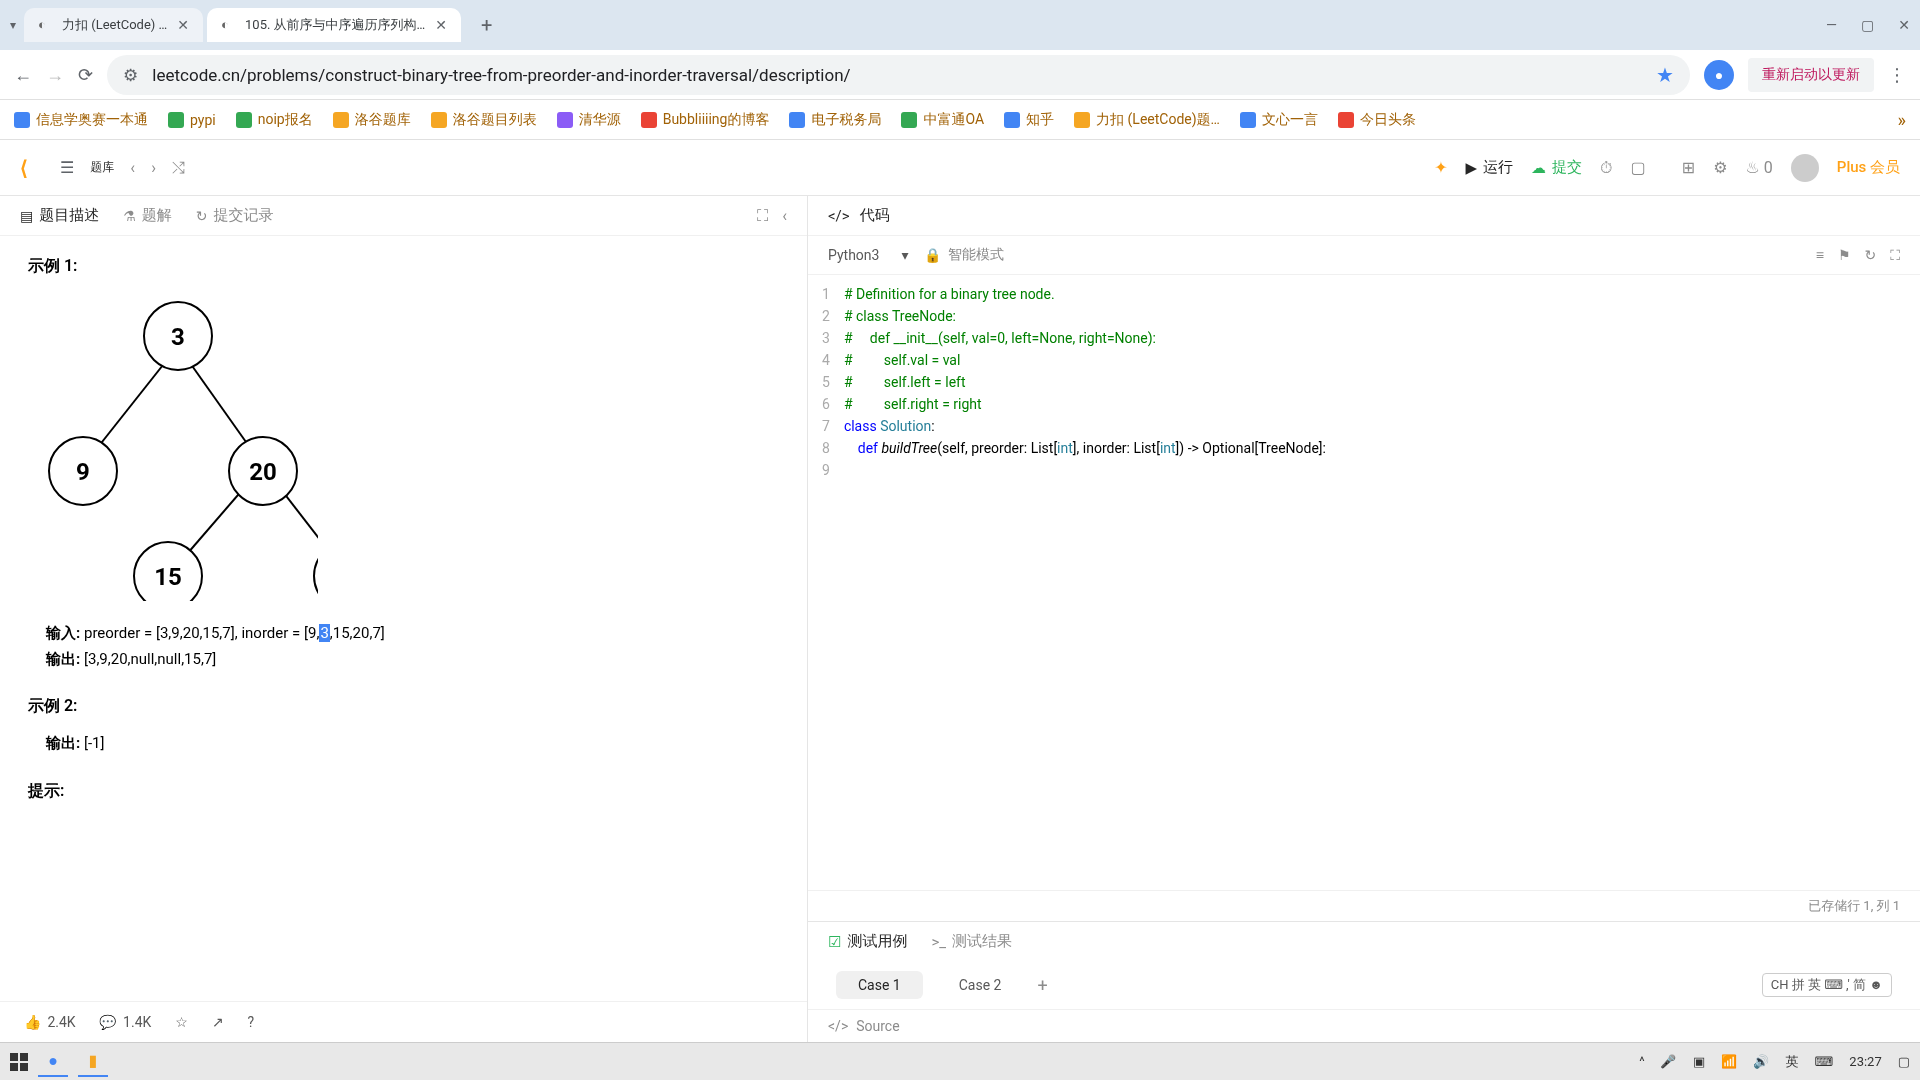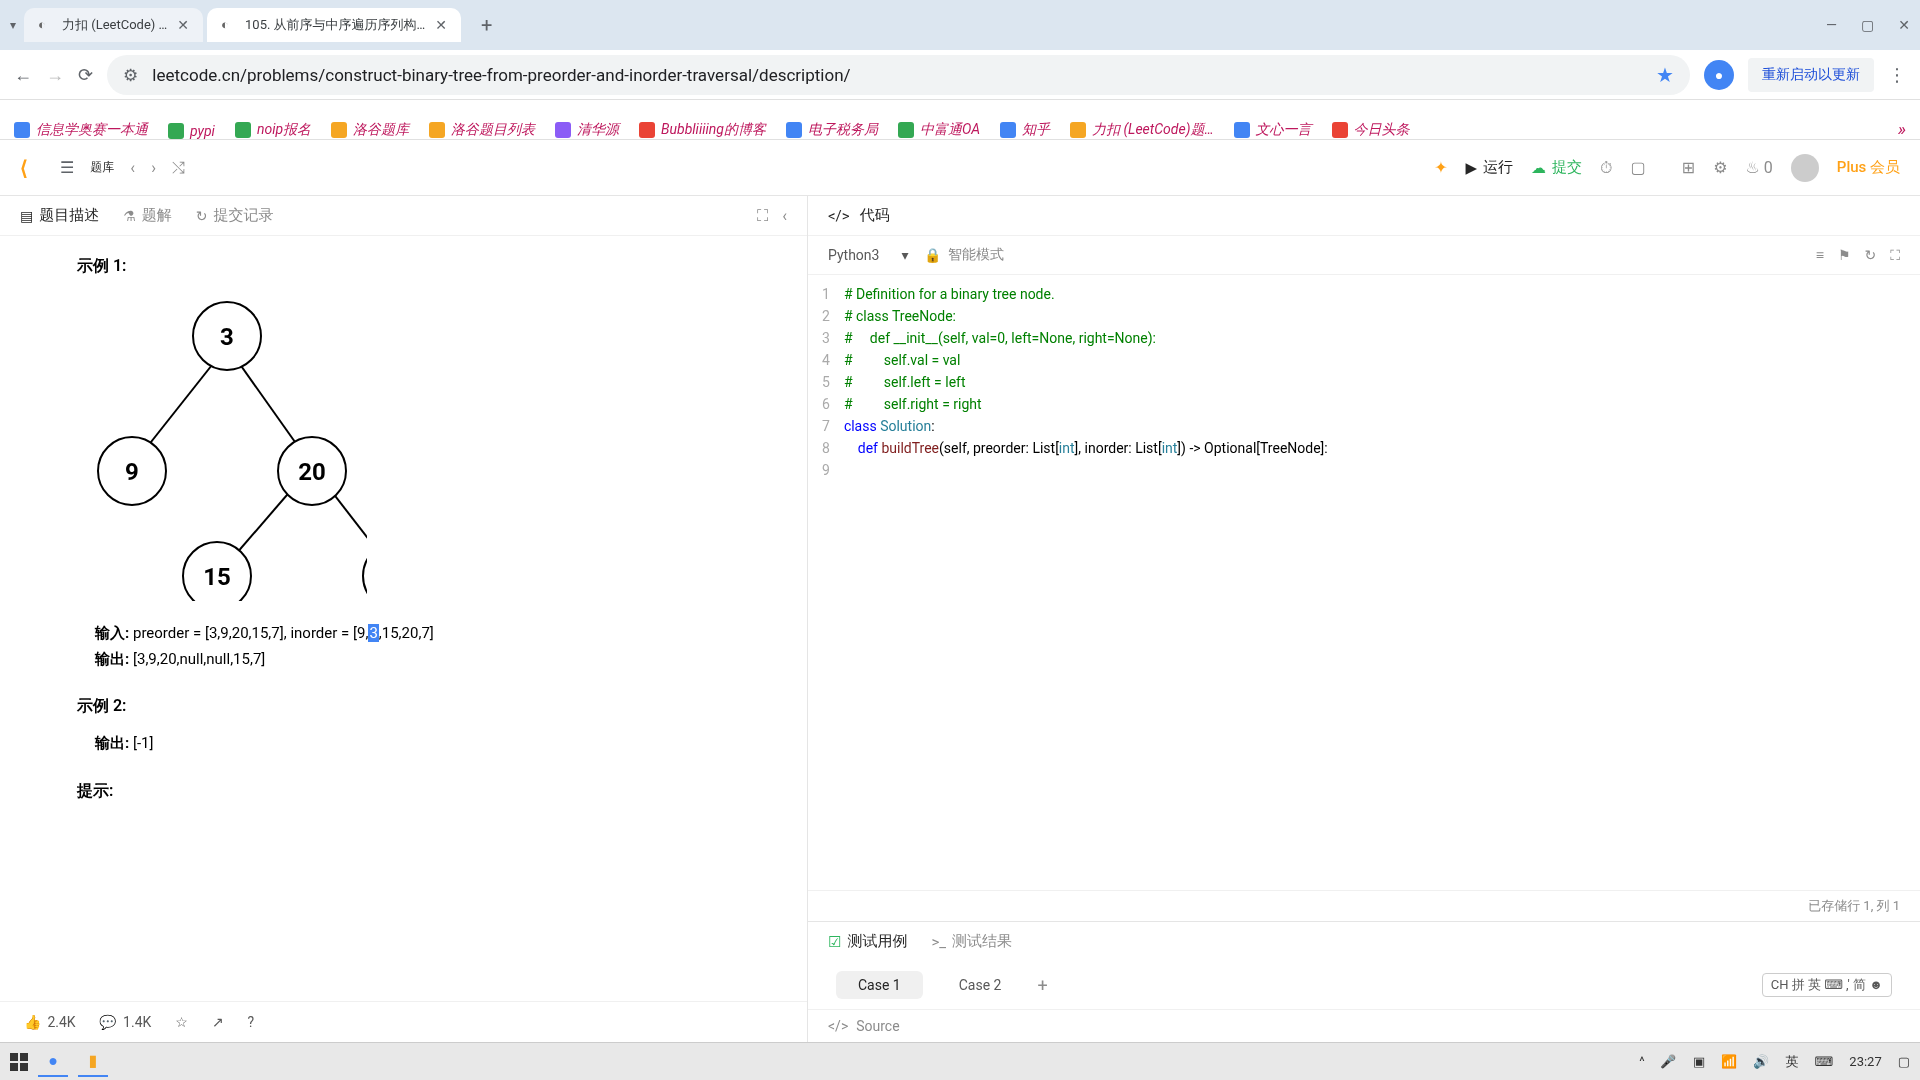--- a/index.html
+++ b/index.html
@@ -18,24 +18,24 @@
     .window-controls span { font-size: 14px; cursor: pointer; }
     
     
     .url-bar-row { background: #fff; height: 50px; display: flex; align-items: center; padding: 0 14px; gap: 14px; border-bottom: 1px solid #e0e0e0; }
     .nav-btn { color: #5f6368; font-size: 18px; cursor: pointer; }
     .nav-btn.disabled { color: #bbb; }
     .url-bar { flex: 1; display: flex; align-items: center; background: #f1f3f4; border-radius: 20px; padding: 8px 16px; font-size: 17px; color: #202124; }
     .url-icon { margin-right: 14px; color: #5f6368; }
     .url-star { margin-left: 10px; color: #4285f4; font-size: 20px; }
     .profile-icon { width: 30px; height: 30px; border-radius: 50%; background: #4285f4; color: #fff; display: flex; align-items: center; justify-content: center; font-size: 14px; }
-    .restart-btn { background: #f1f3f4; padding: 8px 14px; border-radius: 4px; font-size: 14px; color: #1d4ed8; }
-    
-    
-    .bookmarks-row { background: #fff; height: 40px; display: flex; align-items: flex-end; padding: 0 14px; gap: 20px; font-size: 14px; color: #be185d; border-bottom: 1px solid #e0e0e0; font-style: italic; }
+    .restart-btn { background: #f1f3f4; padding: 8px 14px; border-radius: 4px; font-size: 14px; color: #be185d; }
+    
+    
+    .bookmarks-row { background: #fff; height: 40px; display: flex; align-items: center; padding: 0 14px; gap: 20px; font-size: 14px; color: #a16207; border-bottom: 1px solid #e0e0e0; }
     .bookmark { display: flex; align-items: center; gap: 6px; cursor: pointer; }
     .bookmark-icon { width: 16px; height: 16px; border-radius: 3px; }
     .bk-blue { background: #4285f4; }
     .bk-green { background: #34a853; color: #fff; font-size: 10px; display: flex; align-items: center; justify-content: center; }
     .bk-orange { background: #f5a623; }
     .bk-purple { background: #8b5cf6; }
     .bk-red { background: #ea4335; }
     .bookmarks-more { margin-left: auto; font-size: 18px; }
     
     
@@ -57,21 +57,21 @@
     .main-content { display: flex; height: calc(100% - 196px - 38px); }
     
     
     .left-panel { width: 808px; display: flex; flex-direction: column; background: #fff; border-right: 1px solid #e5e5e5; }
     .left-tabs { display: flex; align-items: center; padding: 10px 20px; gap: 24px; border-bottom: 1px solid #f0f0f0; }
     .left-tab { display: flex; align-items: center; gap: 6px; color: #8c8c8c; font-size: 15px; cursor: pointer; }
     .left-tab.active { color: #262626; }
     .left-tab-icon { font-size: 14px; }
     .left-tabs-right { margin-left: auto; display: flex; gap: 14px; color: #8c8c8c; }
     
-    .left-body { flex: 1; overflow-y: auto; padding: 20px 37px; position: relative; margin-left: 40px; }
+    .left-body { flex: 1; overflow-y: auto; padding: 20px 28px; position: relative; }
     .example-label { font-weight: 600; font-size: 16px; margin-bottom: 14px; }
     
     .tree-svg { display: block; margin: 10px 0 20px 0; }
     
     .io-block { font-family: "Consolas", monospace; font-size: 15px; line-height: 1.7; margin: 10px 0 24px 18px; }
     .io-label { font-weight: 700; }
     .highlight { background: #4285f4; color: #fff; padding: 0 1px; }
     
     .left-footer { display: flex; align-items: center; padding: 12px 24px; gap: 24px; border-top: 1px solid #f0f0f0; color: #595959; font-size: 14px; }
     .footer-item { display: flex; align-items: center; gap: 6px; cursor: pointer; }
@@ -82,21 +82,21 @@
     .lang-row { display: flex; align-items: center; padding: 10px 20px; gap: 16px; font-size: 14px; color: #595959; border-bottom: 1px solid #f0f0f0; }
     .lang-select { display: flex; align-items: center; gap: 22px; cursor: pointer; }
     .lock-label { display: flex; align-items: center; gap: 6px; color: #8c8c8c; }
     .lang-right { margin-left: auto; display: flex; gap: 14px; color: #8c8c8c; }
     
     .code-editor { flex: 1; font-family: "Consolas", monospace; font-size: 14px; padding: 8px 0; display: flex; overflow: hidden; }
     .line-numbers { padding: 0 14px; text-align: right; color: #aaa; line-height: 22px; }
     .code-content { flex: 1; line-height: 22px; white-space: pre; }
     .kw { color: #0000ff; }
     .cls { color: #267f99; }
-    .fn { color: #7f1d1d; }
+    .fn { color: #000000; font-style: italic; }
     .comment { color: #008000; }
     .type { color: #267f99; }
     
     .code-status { padding: 6px 20px; display: flex; justify-content: flex-end; font-size: 13px; color: #8c8c8c; border-top: 1px solid #f0f0f0; }
     
     .test-tabs { display: flex; align-items: center; padding: 10px 20px; gap: 24px; border-top: 1px solid #e5e5e5; font-size: 15px; }
     .test-tab { display: flex; align-items: center; gap: 6px; color: #8c8c8c; cursor: pointer; }
     .test-tab.active { color: #262626; }
     .test-checkbox { color: #2db55d; }
     

